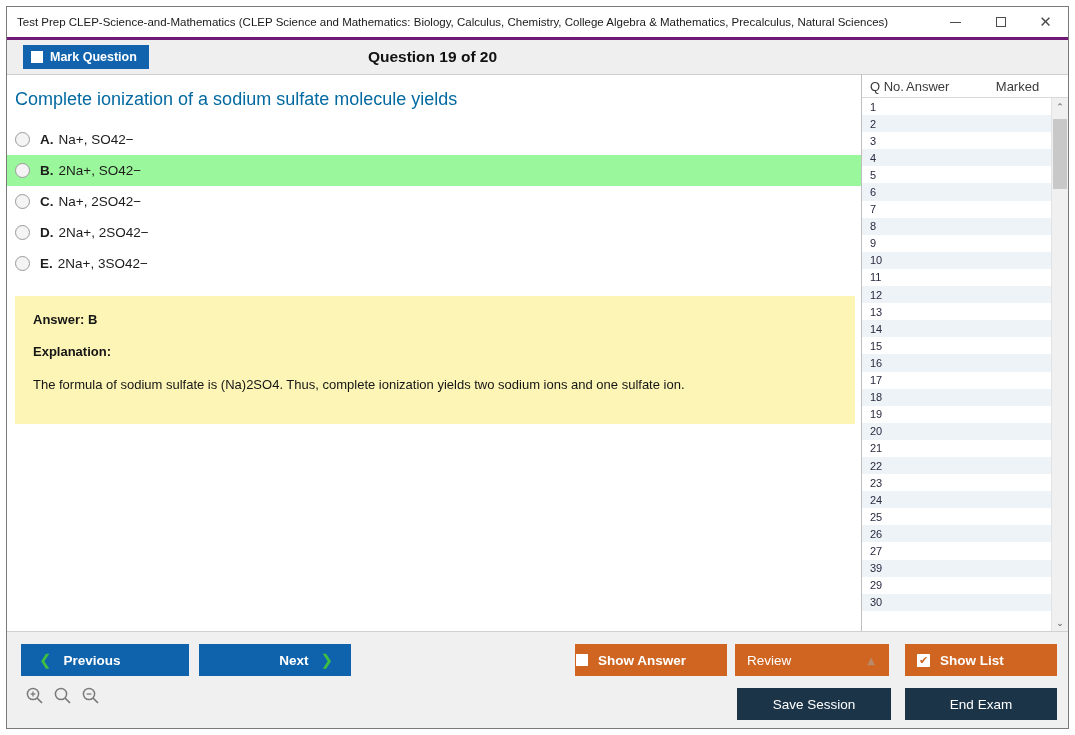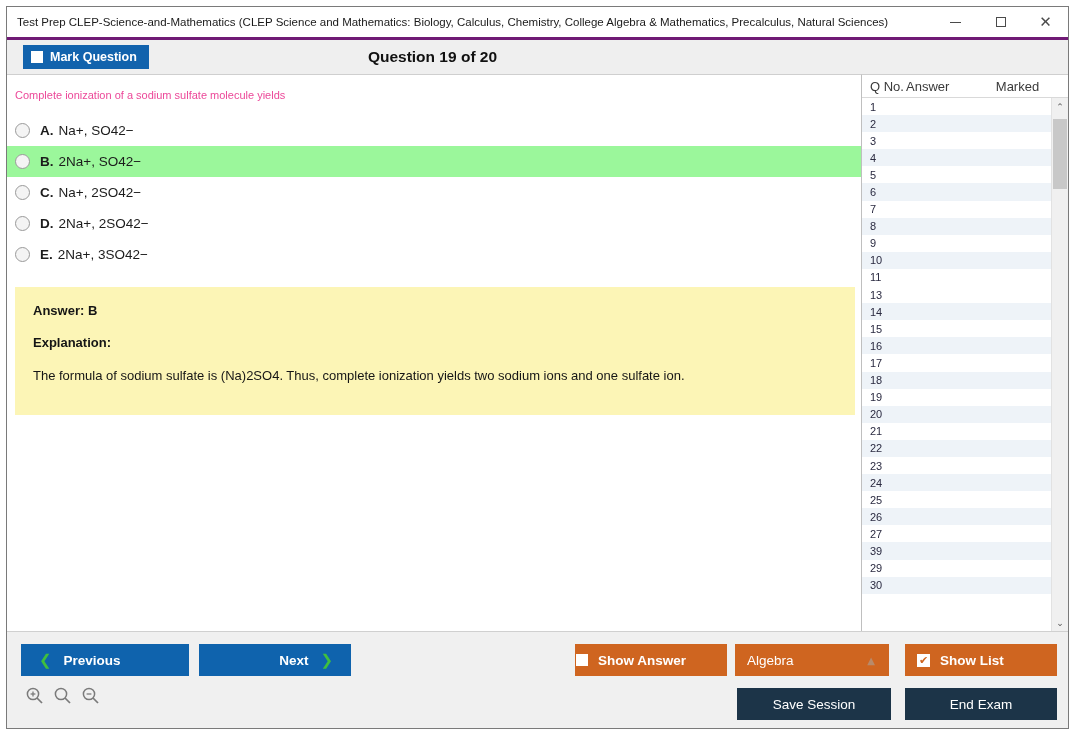--- a/index.html
+++ b/index.html
@@ -100,22 +100,22 @@
   .content-pane {
     width: 854px;
     flex: 0 0 auto;
     background: #ffffff;
     border-top: 1px solid #cfcfcf;
     position: relative;
     overflow: hidden;
   }
   .stem {
     margin: 14px 0 0 8px;
-    font-size: 11px;
-    color: #ec4899;
+    font-size: 18px;
+    color: #0369a1;
   }
   .options { margin-top: 14px; }
   .option-row {
     height: 31px;
     display: flex;
     align-items: center;
     padding-left: 8px;
     font-size: 13.5px;
     color: #1c1c1c;
     cursor: pointer;
@@ -413,20 +413,25 @@
             <div class="qrow alt">
               <div class="cell-no">10</div>
               <div class="cell-ans"></div>
               <div class="cell-mark"></div>
             </div>
             <div class="qrow">
               <div class="cell-no">11</div>
               <div class="cell-ans"></div>
               <div class="cell-mark"></div>
             </div>
+            <div class="qrow alt">
+              <div class="cell-no">12</div>
+              <div class="cell-ans"></div>
+              <div class="cell-mark"></div>
+            </div>
             <div class="qrow">
               <div class="cell-no">13</div>
               <div class="cell-ans"></div>
               <div class="cell-mark"></div>
             </div>
             <div class="qrow alt">
               <div class="cell-no">14</div>
               <div class="cell-ans"></div>
               <div class="cell-mark"></div>
             </div>
@@ -530,21 +535,21 @@
       <span>Next</span>
       <span class="chevron">❯</span>
     </button>
 
     <button class="btn btn-orange" id="btn-show-answer">
       <span class="chk-white"></span>
       <span>Show Answer</span>
     </button>
 
     <button class="btn btn-orange" id="btn-review">
-      <span>Algebra</span>
+      <span>Review</span>
       <span class="review-caret">▲</span>
     </button>
 
     <button class="btn btn-orange" id="btn-show-list">
       <span class="chk-checked">✔</span>
       <span>Show List</span>
     </button>
 
     <button class="btn btn-navy" id="btn-save-session">
       <span>Save Session</span>

